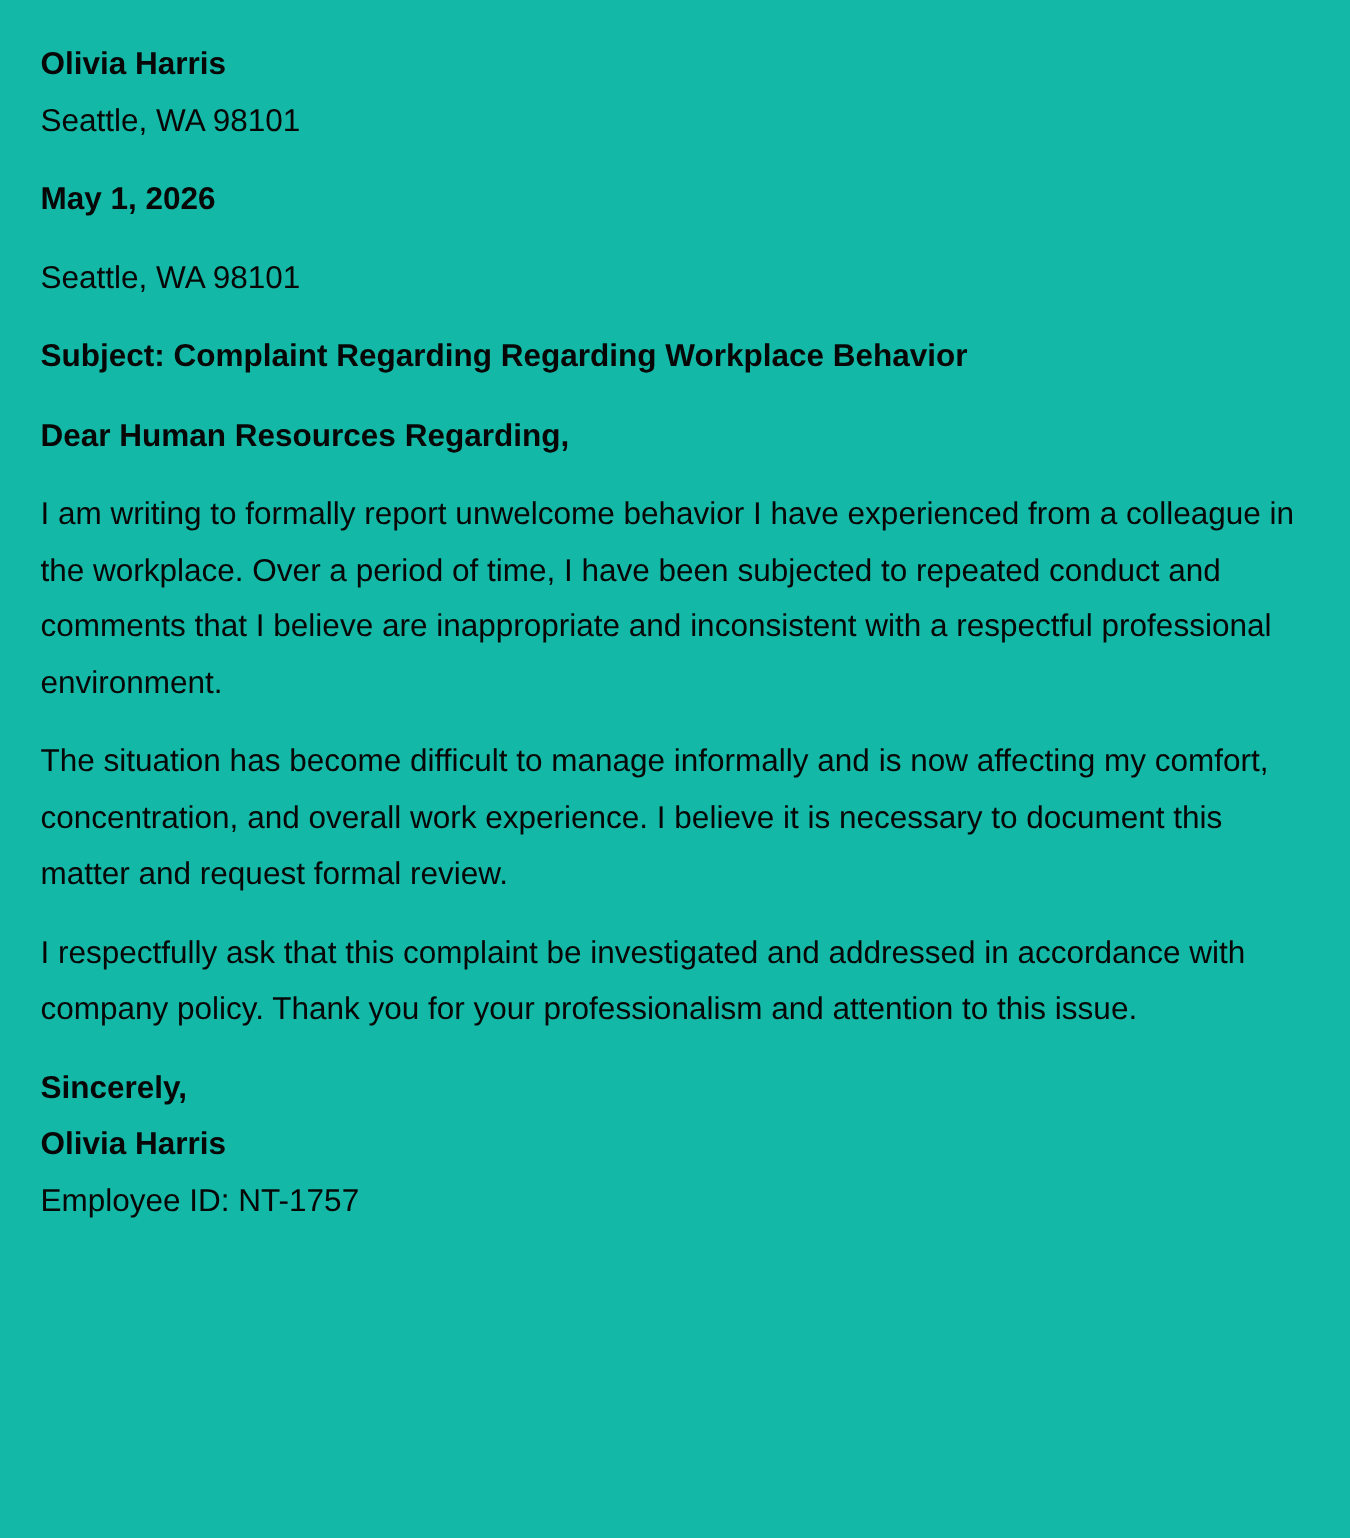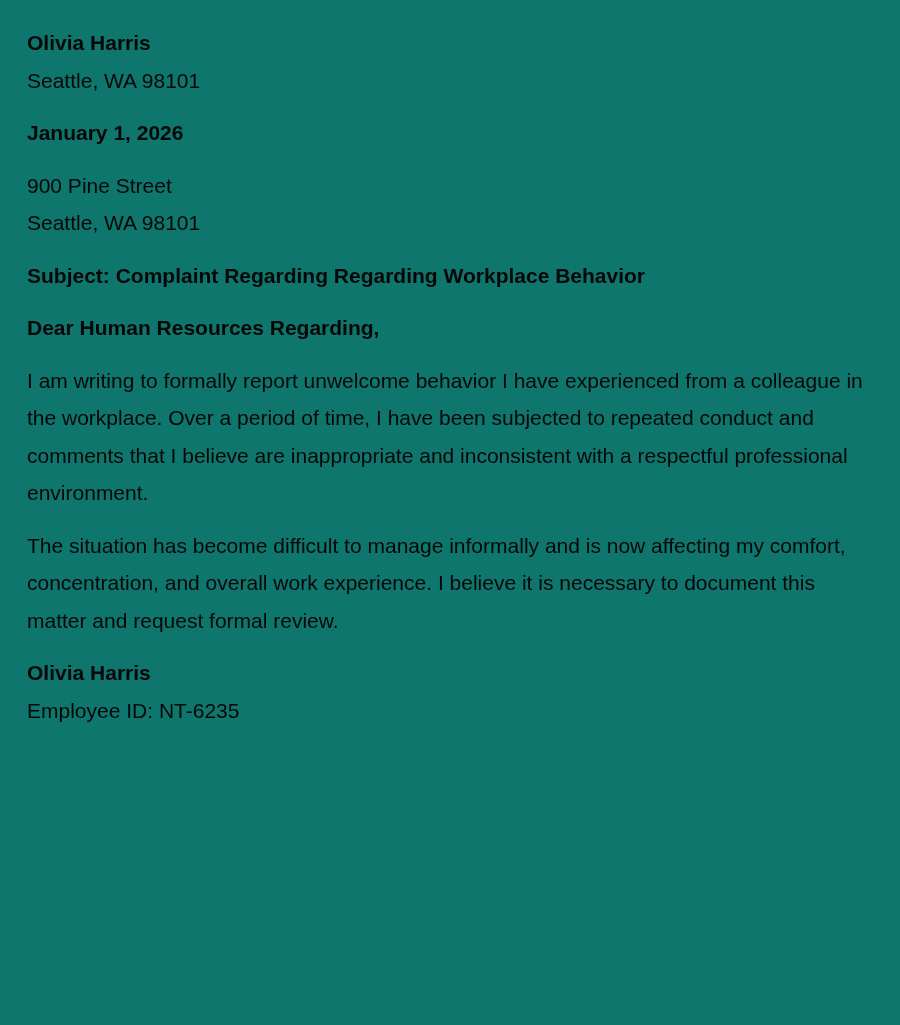--- a/index.html
+++ b/index.html
@@ -5,21 +5,21 @@
   html, body {
     margin: 0;
     padding: 0;
     background: #ffffff;
   }
   .page {
     position: relative;
     width: 900px;
     height: 1025px;
     box-sizing: border-box;
-    background: #0f766e;
+    background: #14b8a6;
     padding: 24px 25px 0 27px;
     font-family: "Liberation Sans", "DejaVu Sans", sans-serif;
     font-size: 21px;
     line-height: 37.5px;
     color: #070707;
     overflow: hidden;
   }
   .block {
     margin: 0 0 15px 0;
   }
@@ -41,39 +41,40 @@
 <body>
 
 <div class="page">
 
   <div class="block">
     <span class="line bold">Olivia Harris</span>
     <span class="line">Seattle, WA 98101</span>
   </div>
 
   <div class="block">
-    <span class="line bold">January 1, 2026</span>
+    <span class="line bold">May 1, 2026</span>
   </div>
 
   <div class="block">
-    <span class="line">900 Pine Street</span>
     <span class="line">Seattle, WA 98101</span>
   </div>
 
   <div class="block">
     <span class="line bold">Subject: Complaint Regarding Regarding Workplace Behavior</span>
   </div>
 
   <div class="block">
     <span class="line bold">Dear Human Resources Regarding,</span>
   </div>
 
   <p class="body-para">I am writing to formally report unwelcome behavior I have experienced from a colleague in the workplace. Over a period of time, I have been subjected to repeated conduct and comments that I believe are inappropriate and inconsistent with a respectful professional environment.</p>
 
   <p class="body-para">The situation has become difficult to manage informally and is now affecting my comfort, concentration, and overall work experience. I believe it is necessary to document this matter and request formal review.</p>
 
+  <p class="body-para">I respectfully ask that this complaint be investigated and addressed in accordance with company policy. Thank you for your professionalism and attention to this issue.</p>
 
   <div class="block closing">
+    <span class="line bold">Sincerely,</span>
     <span class="line bold">Olivia Harris</span>
-    <span class="line">Employee ID: NT-6235</span>
+    <span class="line">Employee ID: NT-1757</span>
   </div>
 
 </div>
 
 </body></html>

